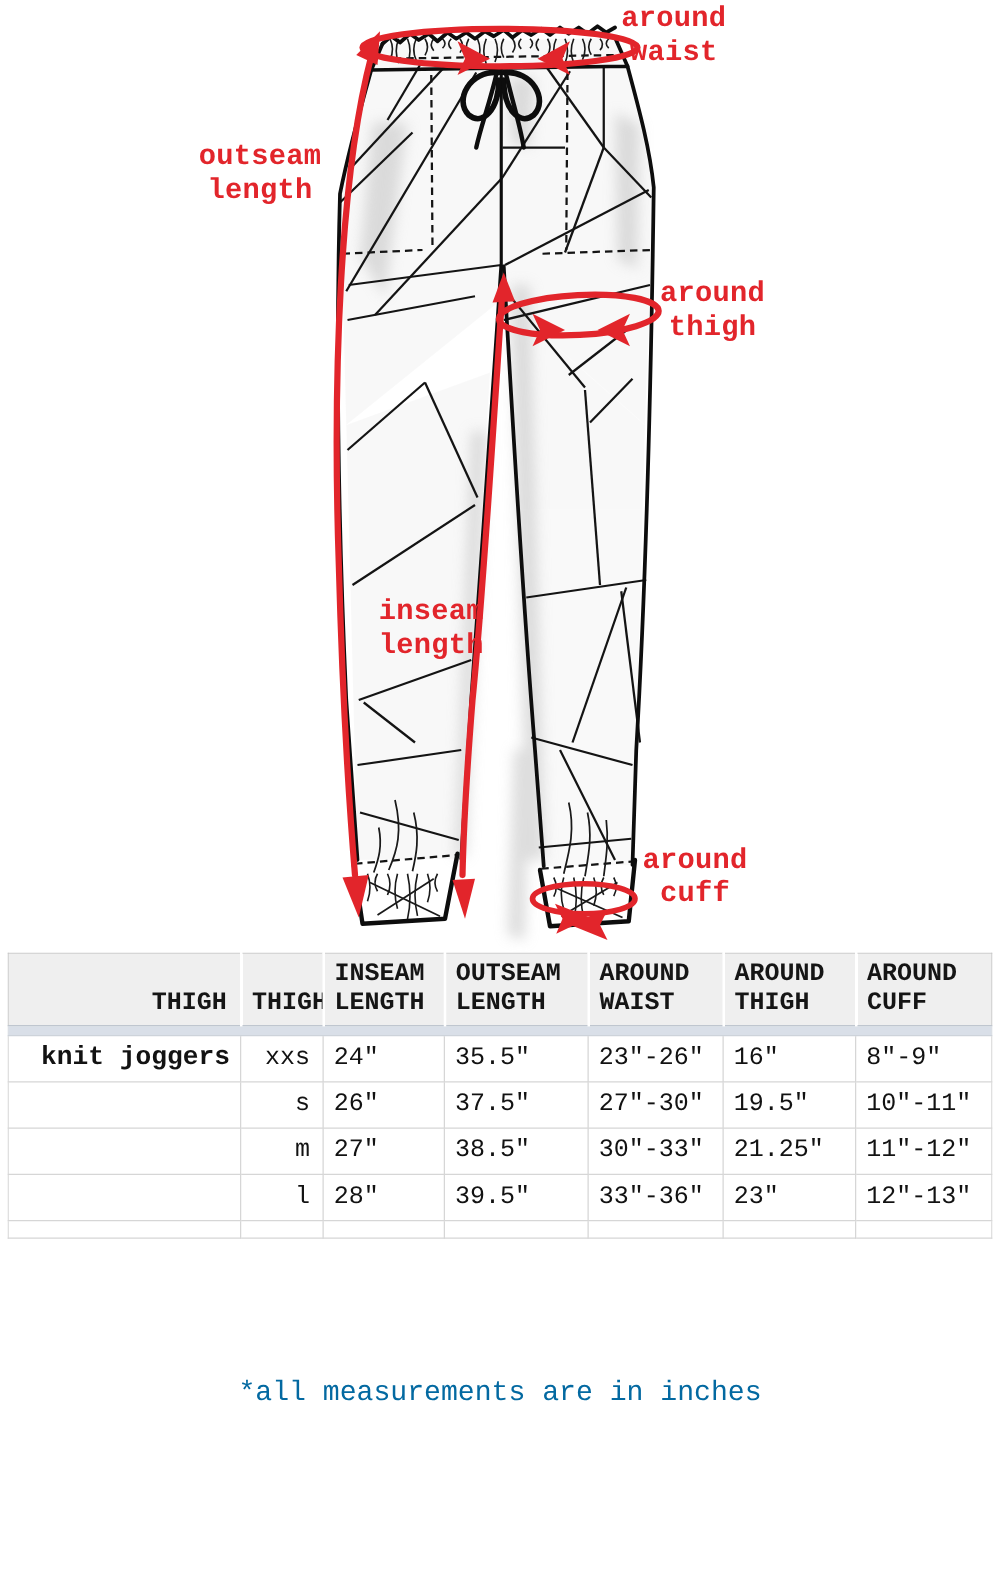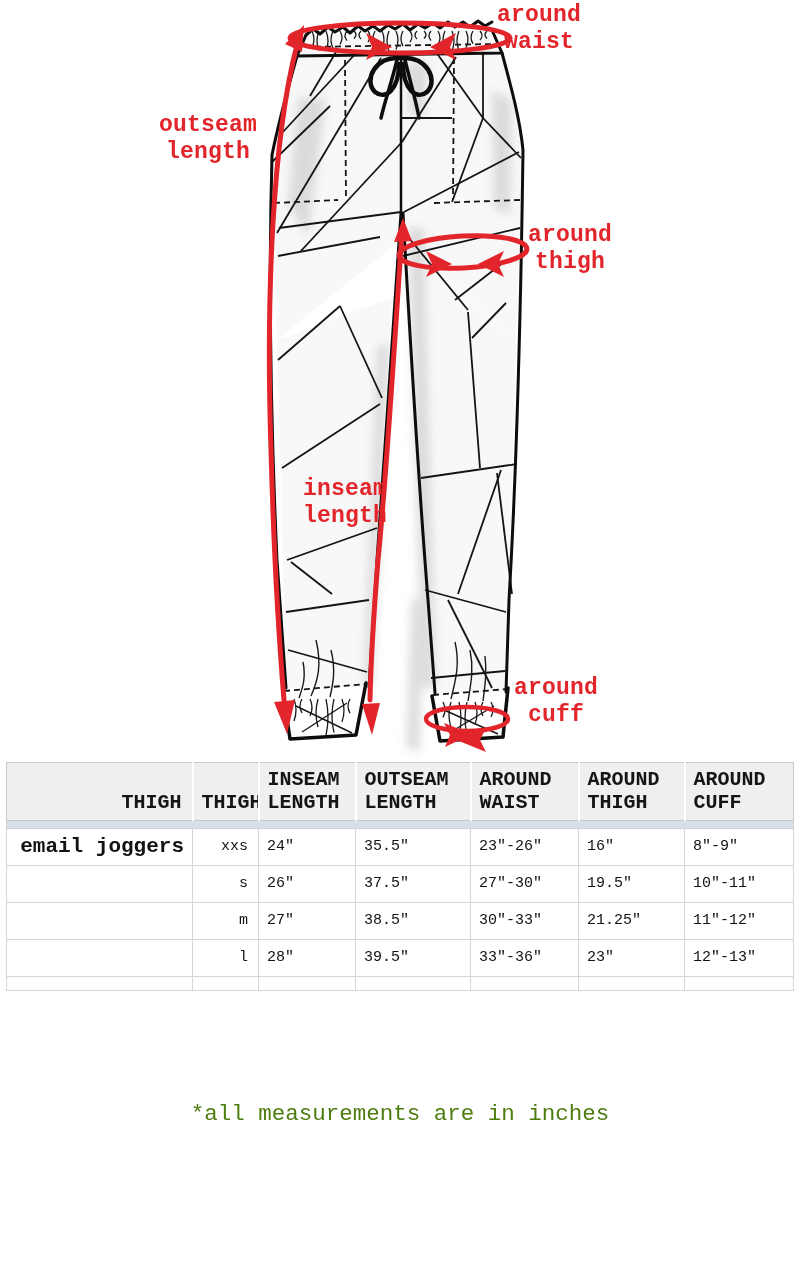--- a/index.html
+++ b/index.html
@@ -22,32 +22,32 @@
     font-size:20px;line-height:23px;font-weight:bold;color:#151515;
     padding:5px 8px 6px 8px;height:57px;box-sizing:border-box;
   }
   .size-table thead th:first-child{border-left:1px solid #c9c9c9;}
   .size-table thead th:last-child{border-right:1px solid #c9c9c9;}
   .th-label{white-space:pre-line;}
   .size-table tr.divider td{background:#d9dfe8;height:8px;padding:0;border:0;
     border-left:1px solid #cfd5dd;border-right:1px solid #cfd5dd;border-bottom:1px solid #cdd3da;}
   .size-table tbody td{
     border:1px solid #d6d6d6;height:37px;box-sizing:border-box;
-    font-size:15px;color:#121212;padding:2px 8px 4px 8px;vertical-align:middle;background:#fff;
+    font-size:20px;color:#121212;padding:2px 8px 4px 8px;vertical-align:middle;background:#fff;
   }
   .size-table td.c-style{text-align:right;font-weight:bold;font-size:21px;}
   .size-table td.c-size{text-align:right;padding-right:10px;}
   .size-table th.h-right{text-align:right;padding-right:10px;}
   .size-table th.h-left{text-align:left;}
   .size-table td.c-val{text-align:left;}
   .size-table tr.stub td{height:14px;}
   
   .footnote{
     position:absolute;left:0;top:1100px;width:800px;text-align:center;
-    color:#4d7c0f;font-size:22.5px;line-height:28px;
+    color:#0369a1;font-size:22.5px;line-height:28px;
   }
 </style>
 </head>
 <body>
 
 <div class="stage">
 
   <svg class="illustration" width="800" height="762" viewBox="0 0 800 762">
     <defs>
       <filter id="soft" x="-30%" y="-30%" width="160%" height="160%">
@@ -261,21 +261,21 @@
           <th class="h-left"><span class="th-label">AROUND
 CUFF</span></th>
         </tr>
       </thead>
       <tbody>
         <tr class="divider">
             <td colspan="7"></td>
           </tr>
 
         <tr>
-          <td class="c-style">email joggers</td>
+          <td class="c-style">knit joggers</td>
           <td class="c-size">xxs</td>
           <td class="c-val">24"</td>
           <td class="c-val">35.5"</td>
           <td class="c-val">23"-26"</td>
           <td class="c-val">16"</td>
           <td class="c-val">8"-9"</td>
         </tr>
         <tr>
           <td class="c-style"></td>
           <td class="c-size">s</td>

